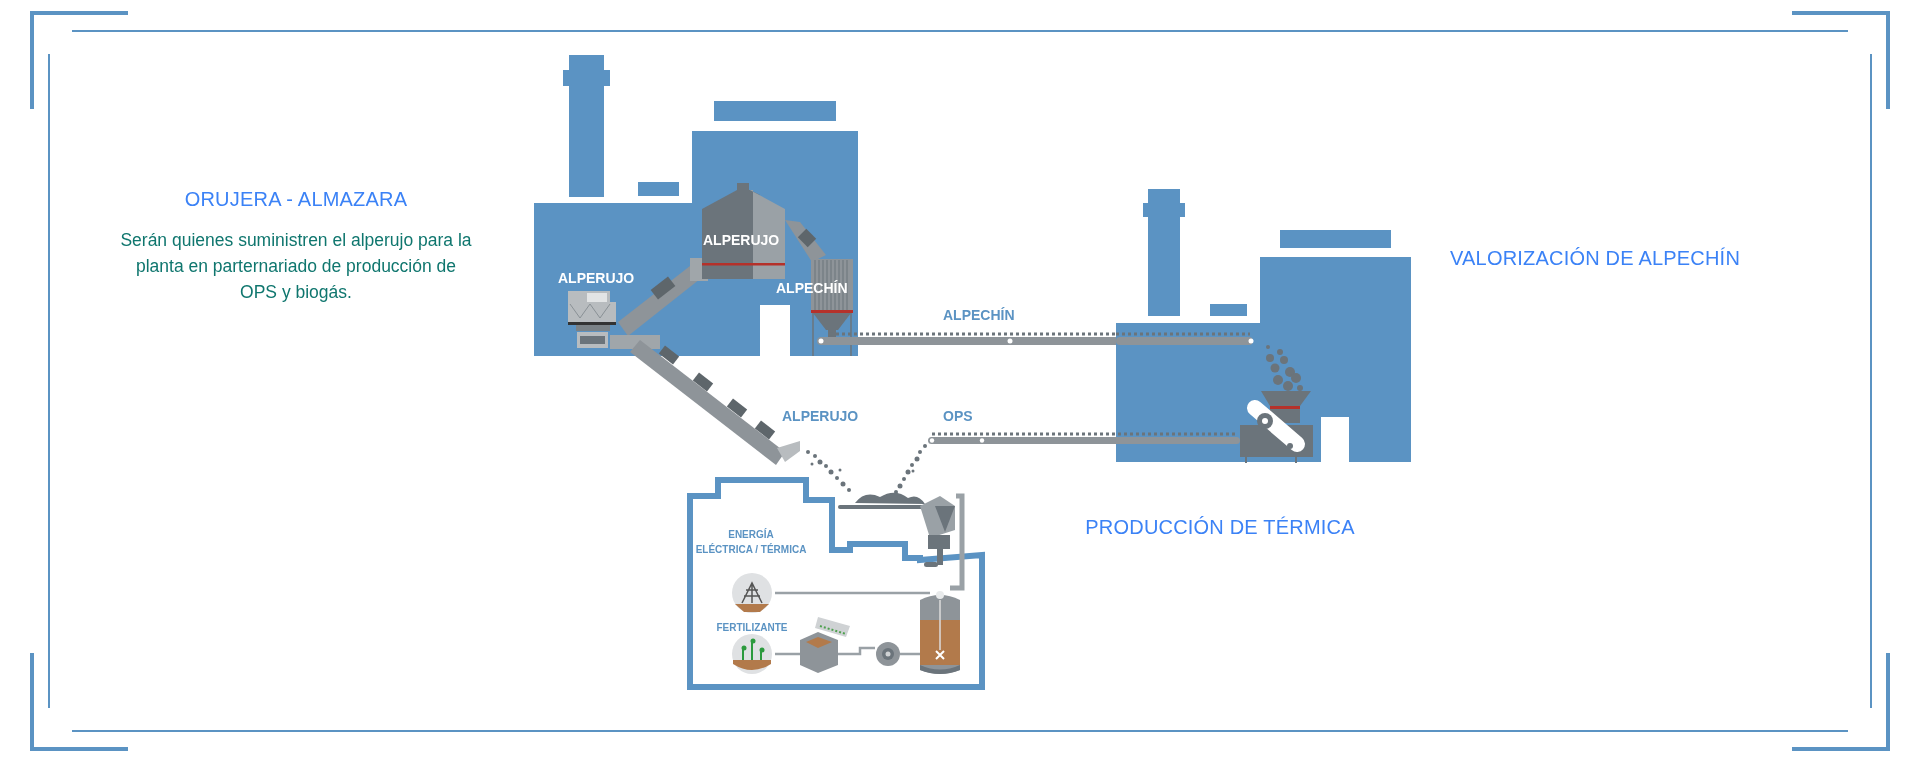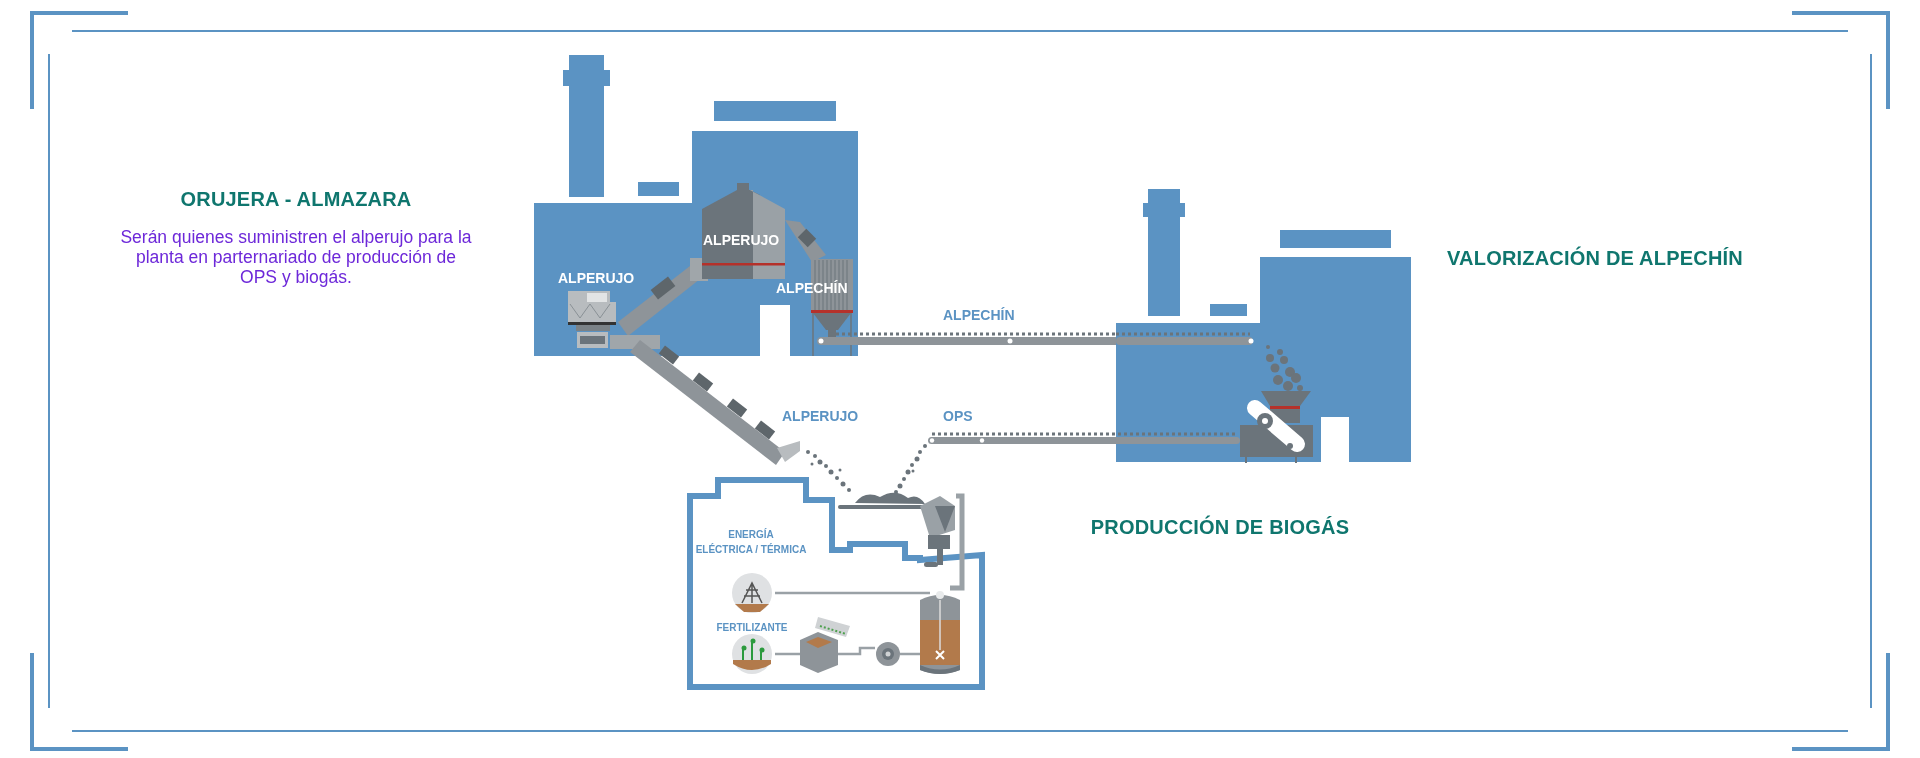--- a/index.html
+++ b/index.html
@@ -1,20 +1,20 @@
 <!DOCTYPE html>
 <html><head>
 <meta charset="utf-8">
 <style>
   html,body{margin:0;padding:0;background:#fff;}
   body{width:1920px;height:758px;position:relative;overflow:hidden;font-family:"Liberation Sans","DejaVu Sans",sans-serif;}
   .frame{position:absolute;background:#5b93c3;}
   .txt-block{position:absolute;text-align:center;}
-  .title{color:#0f766e;font-weight:bold;font-size:20px;letter-spacing:0.2px;margin:0 0 16px 0;}
-  .desc{color:#6d28d9;font-size:17.5px;line-height:20px;margin:0;}
+  .title{color:#3b82f6;font-weight:normal;font-size:20px;letter-spacing:0.2px;margin:0 0 16px 0;}
+  .desc{color:#0f766e;font-size:17.5px;line-height:26px;margin:0;}
   svg text{font-family:"Liberation Sans","DejaVu Sans",sans-serif;font-weight:bold;}
 </style>
 </head>
 <body>
 
 <div class="frame" style="left:30px;top:11px;width:98px;height:4px;"></div>
 <div class="frame" style="left:30px;top:11px;width:4px;height:98px;"></div>
 <div class="frame" style="left:72px;top:30px;width:1776px;height:2px;"></div>
 <div class="frame" style="left:48px;top:54px;width:2px;height:654px;"></div>
 <div class="frame" style="left:1792px;top:11px;width:98px;height:4px;"></div>
@@ -29,21 +29,21 @@
 <div class="txt-block" style="left:116px;top:188px;width:360px;">
   <p class="title">ORUJERA - ALMAZARA</p>
   <p class="desc">Serán quienes suministren el alperujo para la planta en parternariado de producción de OPS y biogás.</p>
 </div>
 
 <div class="txt-block" style="left:1430px;top:247px;width:330px;">
   <p class="title">VALORIZACIÓN DE ALPECHÍN</p>
 </div>
 
 <div class="txt-block" style="left:1005px;top:516px;width:430px;">
-  <p class="title">PRODUCCIÓN DE BIOGÁS</p>
+  <p class="title">PRODUCCIÓN DE TÉRMICA</p>
 </div>
 
 <svg width="1920" height="758" viewBox="0 0 1920 758" style="position:absolute;left:0;top:0;">
 
   <g fill="#5b93c3">
     <rect x="569" y="55" width="35" height="142"></rect>
     <rect x="563" y="70" width="47" height="16"></rect>
     <rect x="638" y="182" width="41" height="14"></rect>
     <rect x="714" y="101" width="122" height="20"></rect>
     <path d="M534 203 H692 V131 H858 V356 H534 Z"></path>

